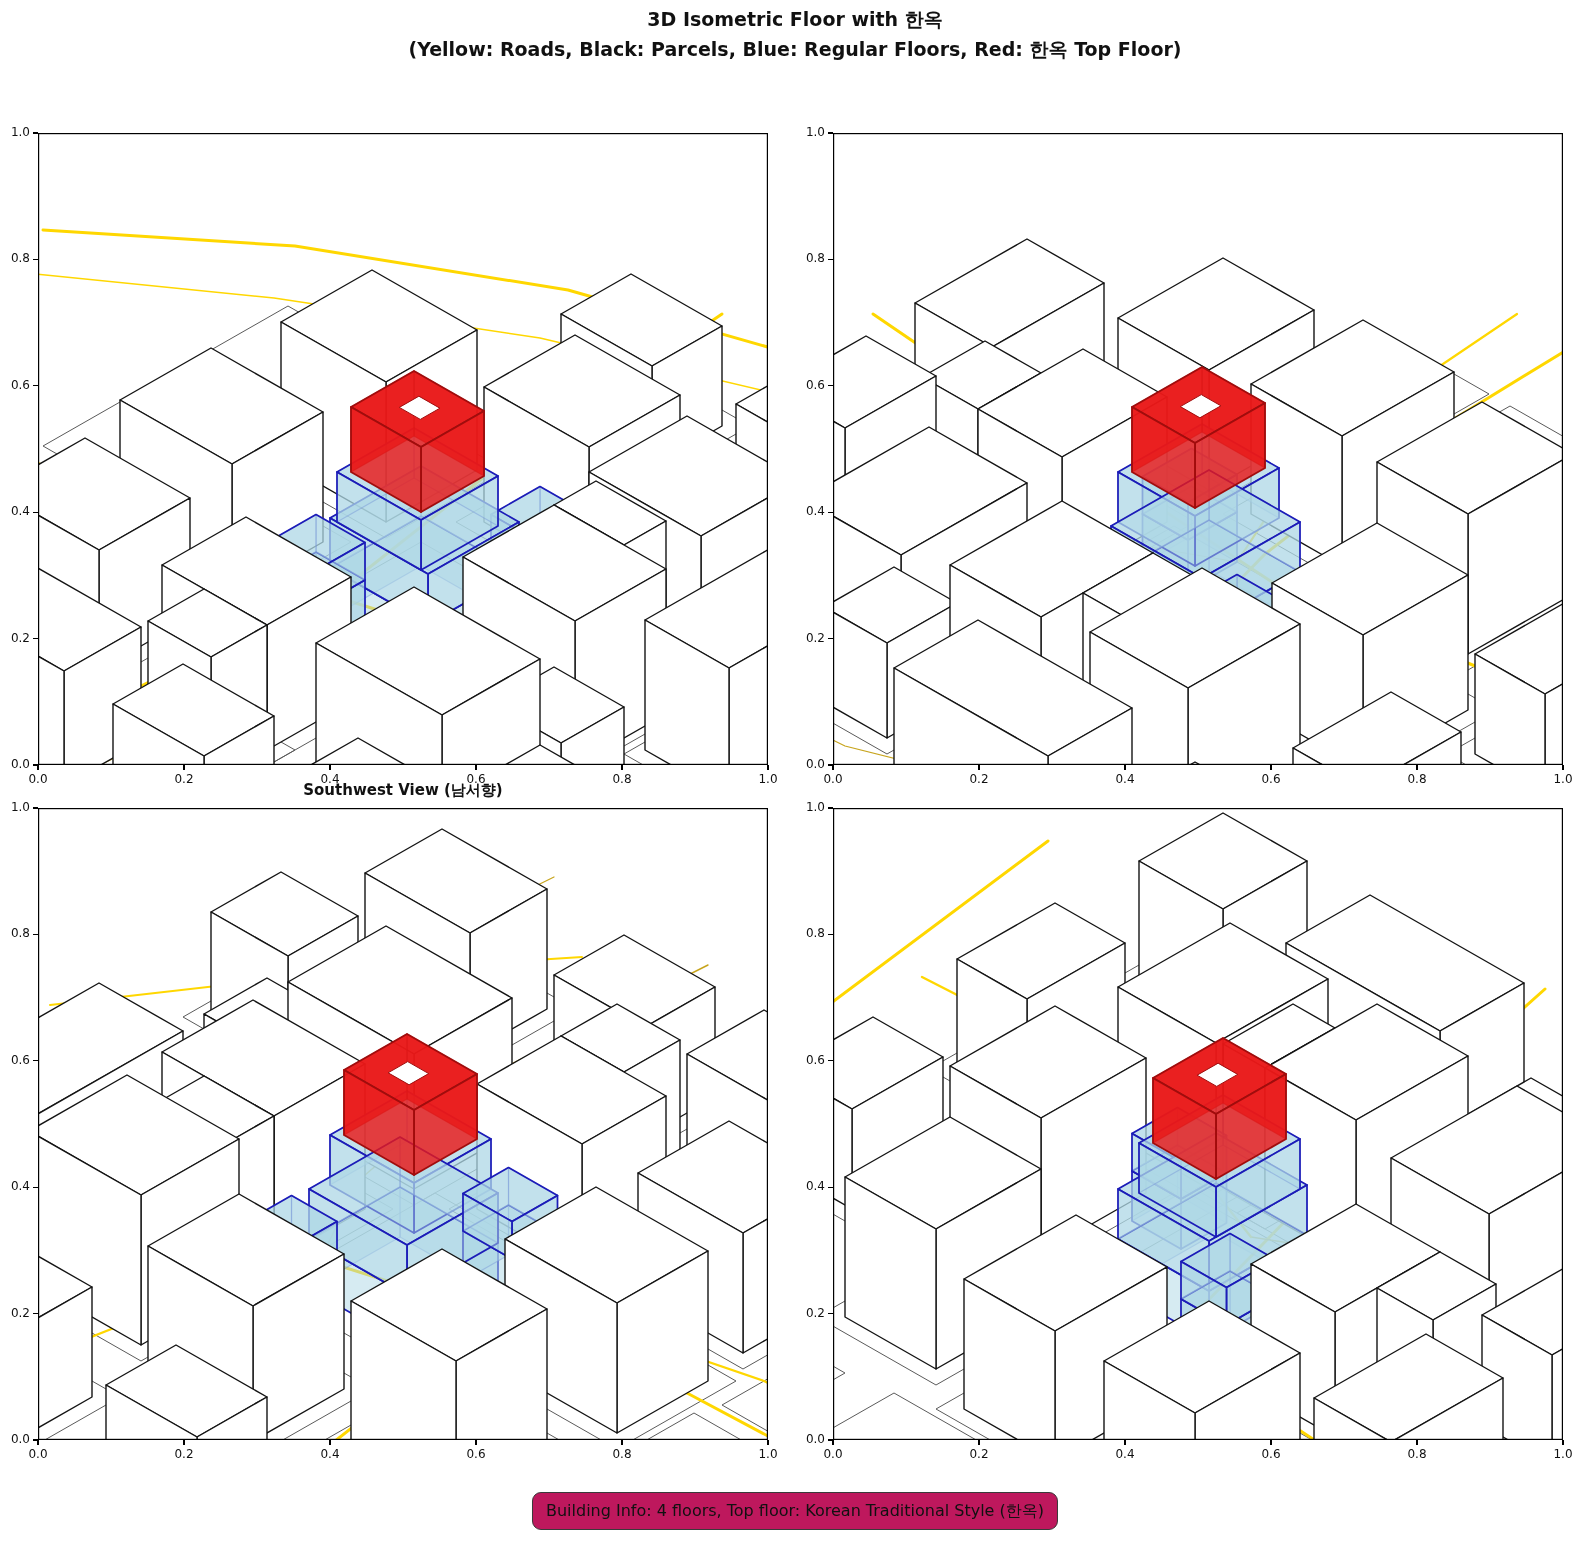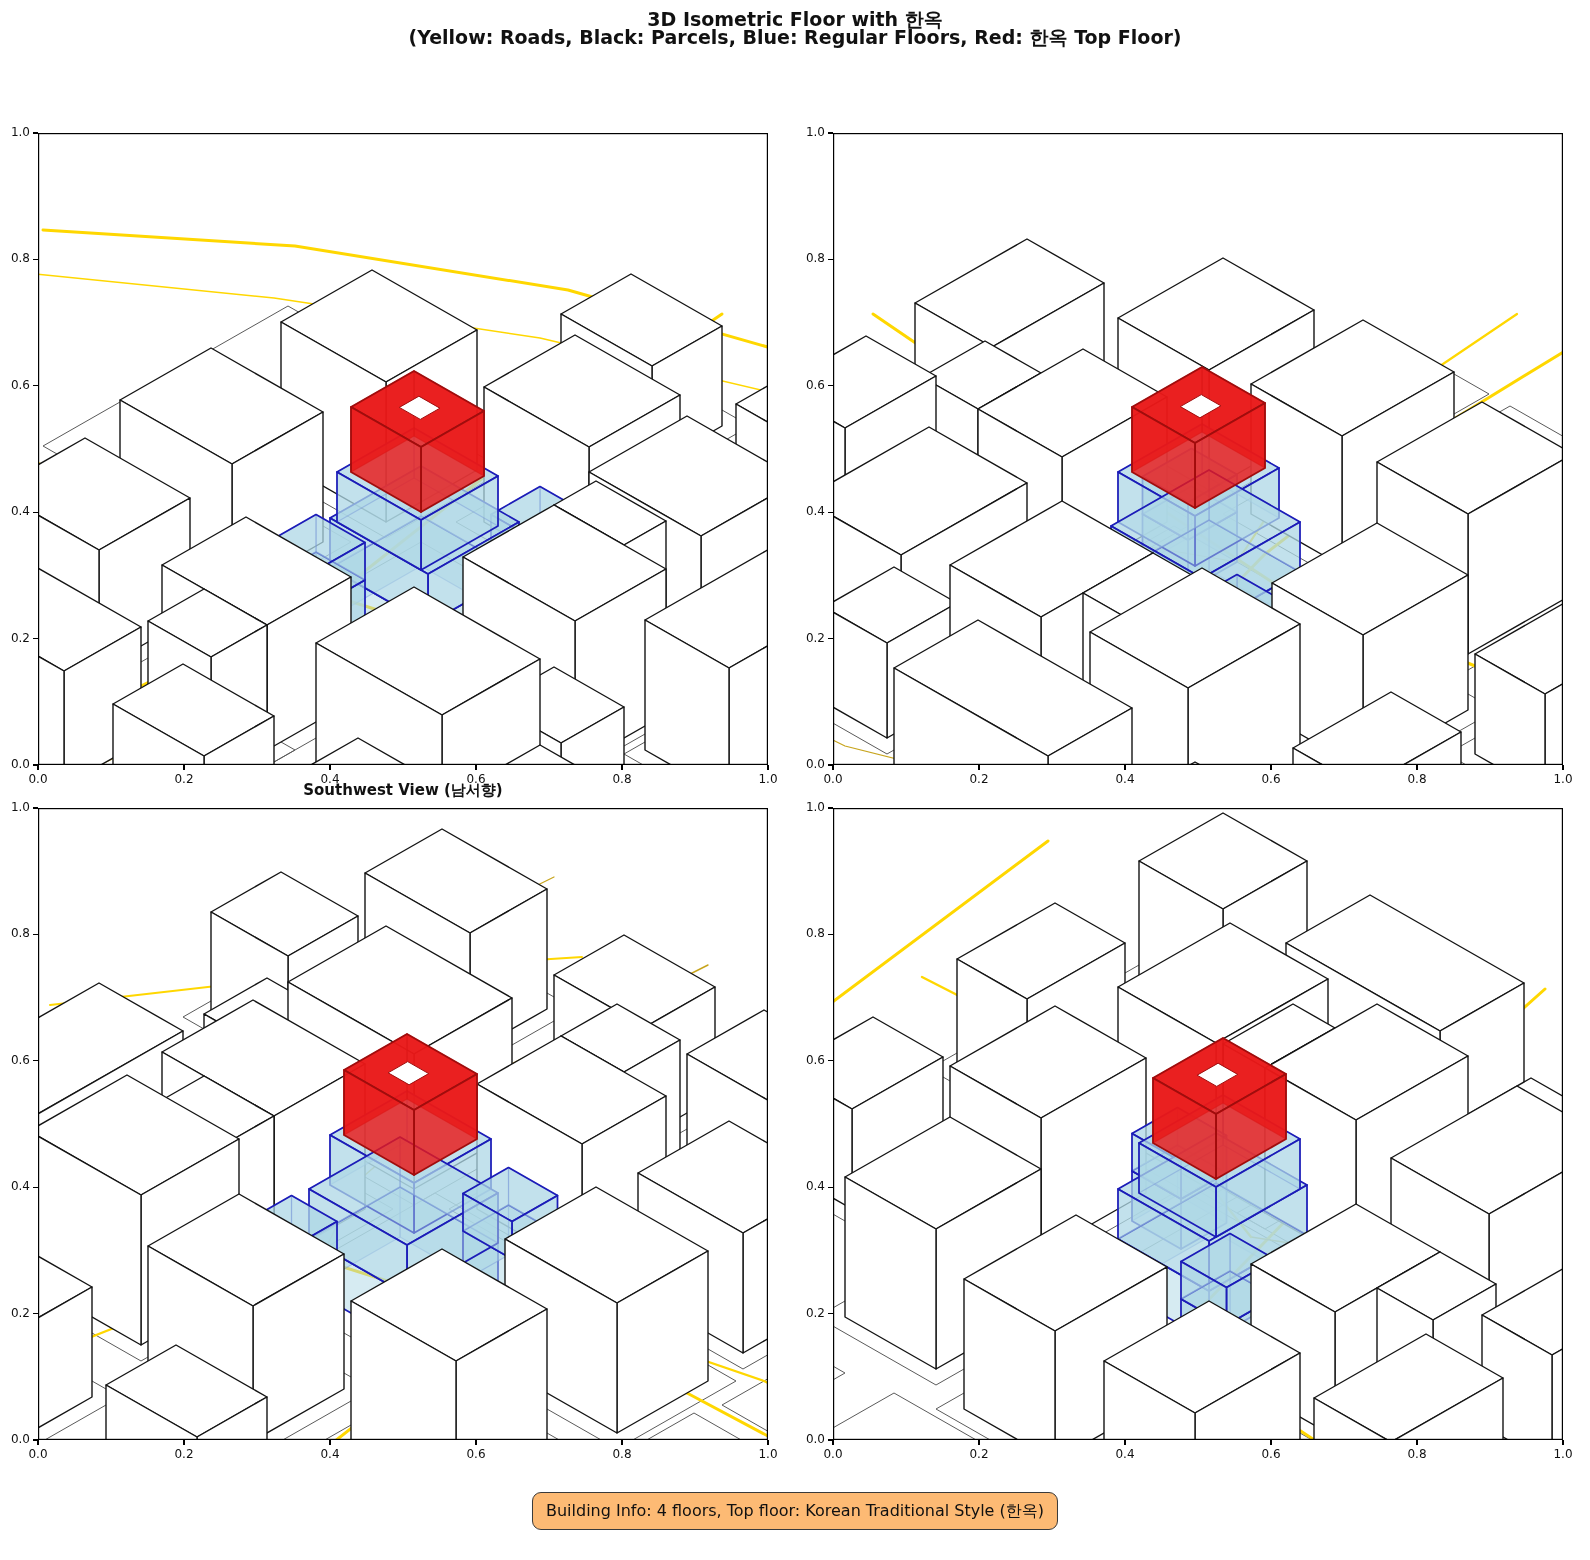--- a/index.html
+++ b/index.html
@@ -1,19 +1,19 @@
 <!DOCTYPE html>
 <html><head>
 <meta charset="utf-8">
 <style>
   html,body{margin:0;padding:0;background:#ffffff;}
   body{width:1590px;height:1560px;position:relative;font-family:"DejaVu Sans",sans-serif;color:#111;overflow:hidden;}
   .suptitle{position:absolute;left:0;width:1590px;text-align:center;font-weight:bold;font-size:19px;line-height:26px;}
   #supt1{top:6px;}
-  #supt2{top:24px;}
+  #supt2{top:36px;}
   .subplot{position:absolute;width:730px;height:632px;}
   .sp-title{position:absolute;top:-27px;left:0;width:730px;text-align:center;font-weight:bold;font-size:15px;}
   svg.canvas{position:absolute;left:0;top:0;width:730px;height:632px;display:block;background:#fff;}
   .xtick{position:absolute;top:639px;width:44px;margin-left:-22px;text-align:center;font-size:12px;}
   .ytick{position:absolute;left:-44px;width:36px;text-align:right;font-size:12px;margin-top:-8px;}
   .tmark{position:absolute;background:#000;}
   .infobox{position:absolute;left:795px;top:1492px;transform:translateX(-50%);font-size:16px;line-height:20px;padding:8px 13px;border-radius:9px;white-space:nowrap;}
 </style>
 </head>
 <body>
@@ -904,16 +904,16 @@
       <span class="xtick" style="left: 584px;">0.8</span>
       <span class="ytick" style="top: 126.4px;">0.8</span>
       <div class="tmark" style="left: 583.4px; top: 632px; width: 1.2px; height: 5px;"></div>
       <div class="tmark" style="left: -5px; top: 125.8px; width: 5px; height: 1.2px;"></div>
       <span class="xtick" style="left: 730px;">1.0</span>
       <span class="ytick" style="top: 0px;">1.0</span>
       <div class="tmark" style="left: 729.4px; top: 632px; width: 1.2px; height: 5px;"></div>
       <div class="tmark" style="left: -5px; top: -0.6px; width: 5px; height: 1.2px;"></div>
     </div>
 
-  <div class="infobox" style="background: #fdba74; border: 1.6px solid rgb(58, 58, 58); color: rgb(17, 17, 17);">
+  <div class="infobox" style="background: #be185d; border: 1.6px solid rgb(58, 58, 58); color: rgb(17, 17, 17);">
     <span>Building Info: 4 floors, Top floor: Korean Traditional Style (한옥)</span>
   </div>
 </div>
 
 </body></html>

